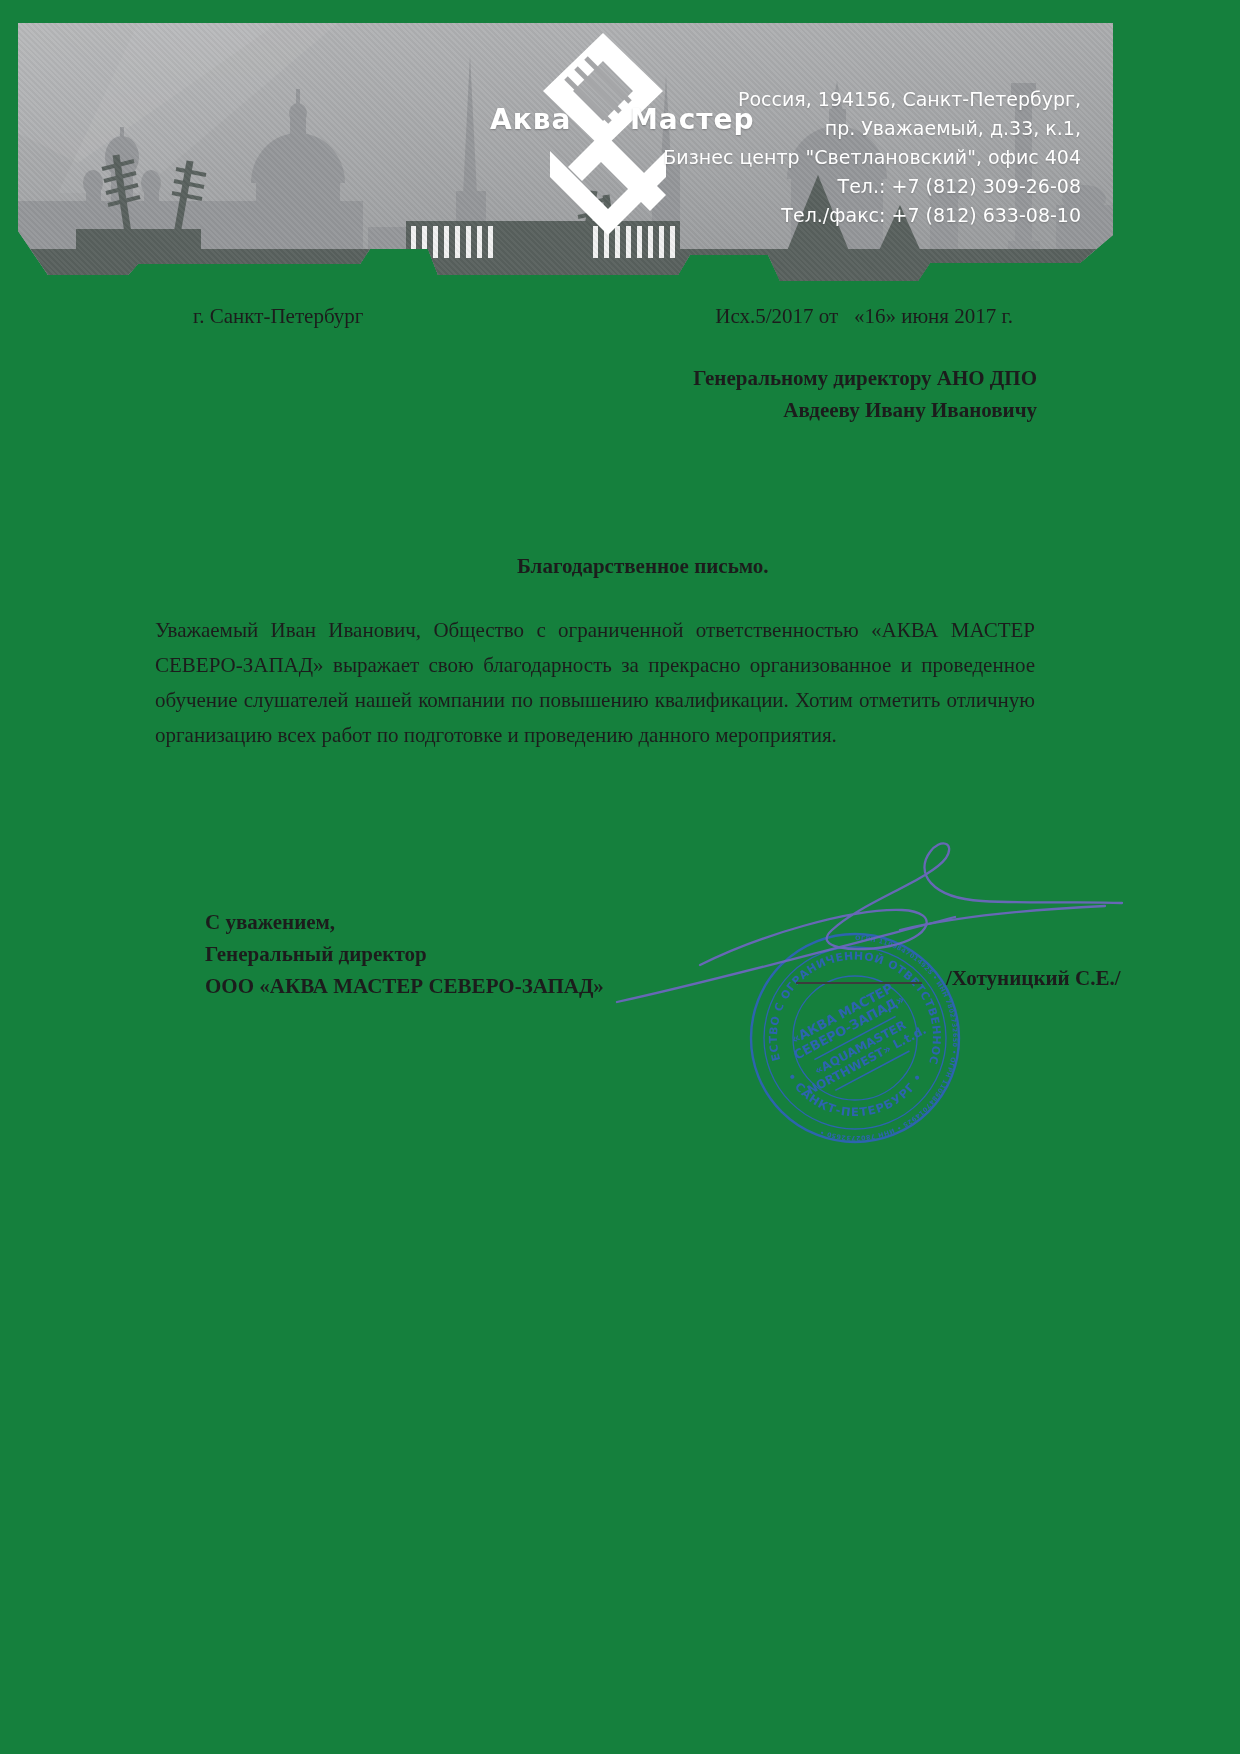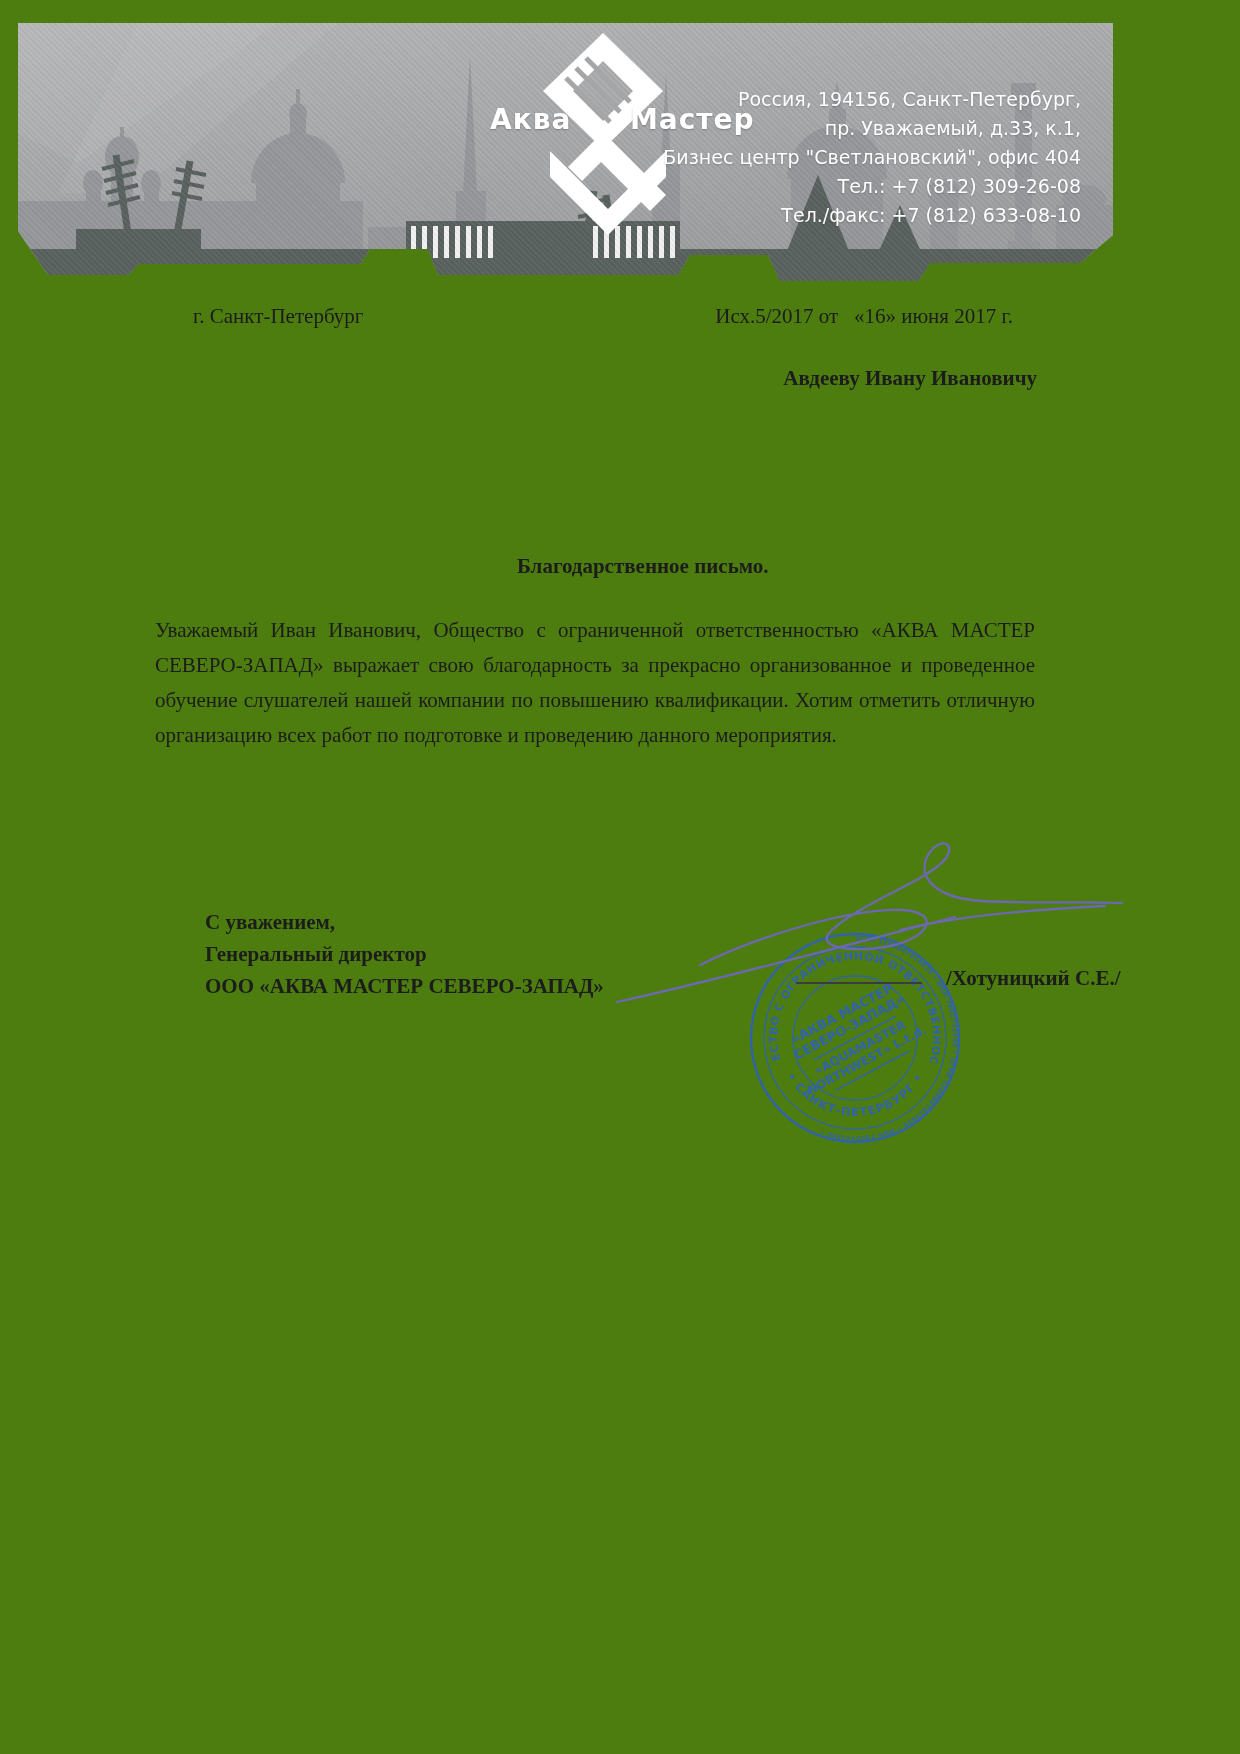--- a/index.html
+++ b/index.html
@@ -1,16 +1,16 @@
 <!DOCTYPE html>
 <html><head>
 <meta charset="utf-8">
 <style>
   html,body{margin:0;padding:0;background:#e8e8e8;}
-  .page{position:relative;width:1240px;height:1754px;background:#4d7c0f;margin:0 auto;
+  .page{position:relative;width:1240px;height:1754px;background:#15803d;margin:0 auto;
         font-family:"Liberation Serif",serif;color:#1c1c1c;overflow:hidden;}
 
   
   .banner{position:absolute;left:18px;top:23px;width:1095px;height:262px;overflow:hidden;
     clip-path:polygon(0 0,1095px 0,1095px 212px,1062px 240px,912px 240px,900px 258px,
       762px 258px,750px 232px,672px 232px,660px 252px,420px 252px,410px 226px,
       352px 226px,342px 241px,120px 241px,110px 252px,30px 252px,0 208px);}
   .banner svg.sky{position:absolute;inset:0;}
   .banner::after{content:"";position:absolute;inset:0;pointer-events:none;
     background:repeating-linear-gradient(45deg,rgba(255,255,255,.035) 0 2px,rgba(0,0,0,.035) 2px 4px);}
@@ -163,20 +163,21 @@
       <div>Тел./факс: +7 (812) 633-08-10</div>
     </div>
   </div>
 
   <div class="meta-row">
     <span>г. Санкт-Петербург</span>
     <span class="ref">Исх.5/2017 от   «16» июня 2017 г.</span>
   </div>
 
   <div class="addressee">
+    <div>Генеральному директору АНО ДПО</div>
     <div>Авдееву Ивану Ивановичу</div>
   </div>
 
   <div class="title">Благодарственное письмо.</div>
   <div class="body-par">Уважаемый Иван Иванович, Общество с ограниченной ответственностью «АКВА МАСТЕР СЕВЕРО-ЗАПАД» выражает свою благодарность за прекрасно организованное и проведенное обучение слушателей нашей компании по повышению квалификации. Хотим отметить отличную организацию всех работ по подготовке и проведению данного мероприятия.</div>
 
   <div class="sign-block">
     <div>С уважением,</div>
     <div>Генеральный директор</div>
     <div>ООО «АКВА МАСТЕР СЕВЕРО-ЗАПАД»</div>

